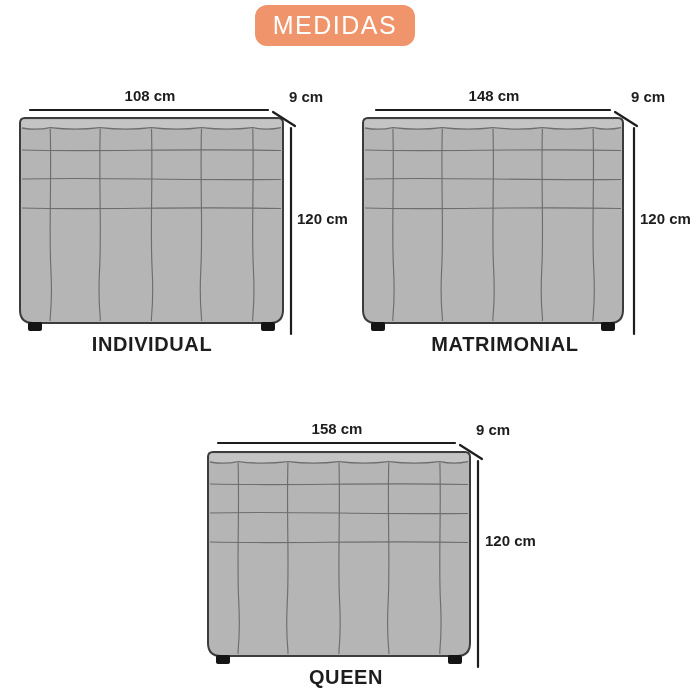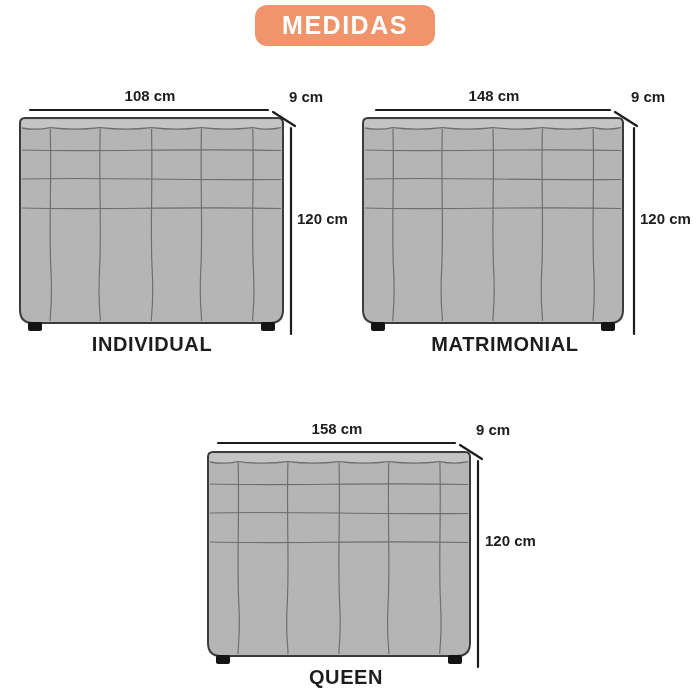--- a/index.html
+++ b/index.html
@@ -1,23 +1,23 @@
 <!DOCTYPE html>
 <html><head>
 <meta charset="utf-8">
 <style>
   html,body{margin:0;padding:0;background:#ffffff;}
   #canvas{
     position:relative;width:700px;height:700px;background:#ffffff;overflow:hidden;
     font-family:"Liberation Sans", sans-serif;
   }
   #badge{
-    position:absolute;left:255px;top:5px;width:180px;height:41px;
+    position:absolute;left:255px;top:5px;width:160px;height:41px;
     border-radius:12px;display:flex;align-items:center;justify-content:center;
-    font-weight:bold;font-size:25px;letter-spacing:1.5px;color:#fff;
+    font-weight:normal;font-size:25px;letter-spacing:1.5px;color:#fff;
   }
   svg{position:absolute;left:0;top:0;}
   text{fill:#1d1d1d;}
   .dim-label{font-size:15px;font-weight:600;}
   .size-name{font-size:20px;font-weight:bold;letter-spacing:0.6px;}
 </style>
 </head>
 <body>
 
 <div id="canvas">

